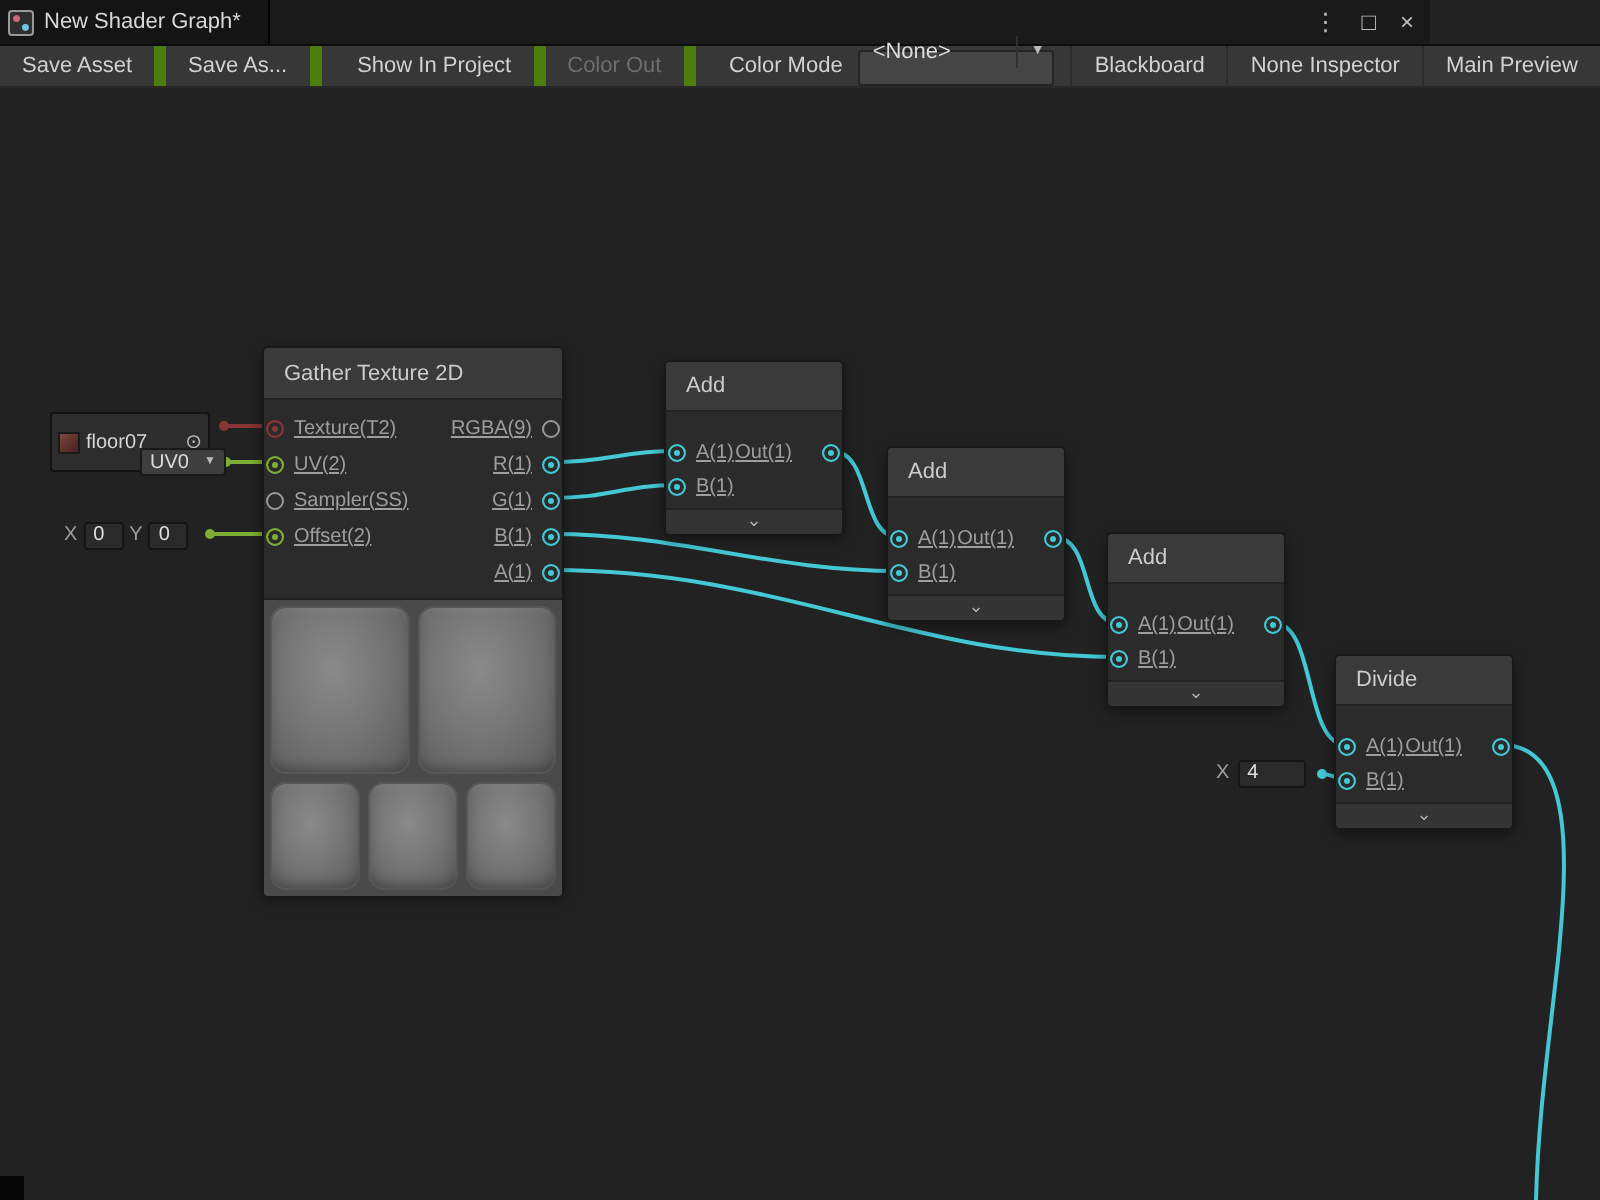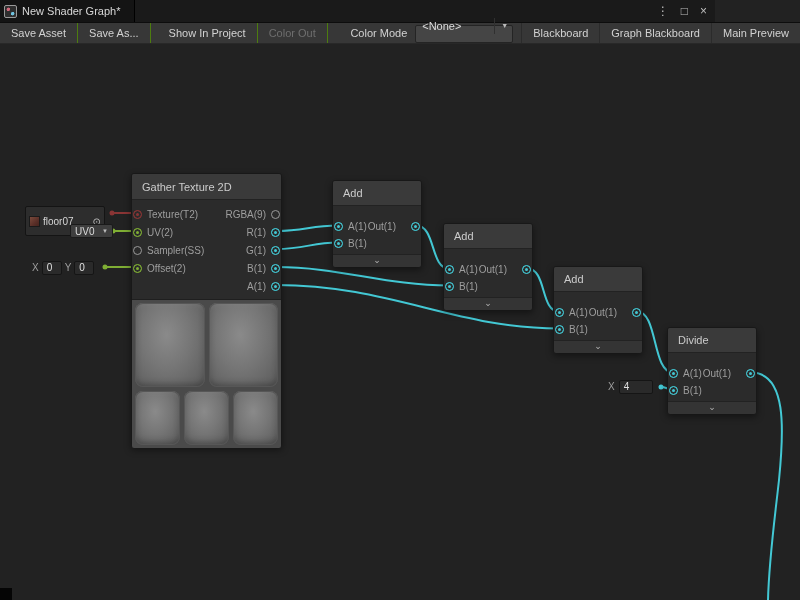--- a/index.html
+++ b/index.html
@@ -28,21 +28,21 @@
   .tab-title { color:#d8d8d8; white-space:nowrap; }
   .win-controls { margin-left:auto; display:flex; align-items:center; gap:12px; padding-right:8px; color:#bdbdbd; font-size:12px; }
   .win-controls span { cursor:default; }
 
   
   .toolbar {
     position:absolute; top:22px; left:0; width:800px; height:22px;
     background:#373737; border-top:1px solid #0d0d0d; border-bottom:1px solid #282828;
     display:flex; align-items:stretch; z-index:5; color:#d2d2d2;
   }
-  .tb-btn { padding:0 11px; line-height:20px; border-right:1px solid #4d7c0f; white-space:nowrap; }
+  .tb-btn { padding:0 11px; line-height:20px; border-right:6px solid #4d7c0f; white-space:nowrap; }
   .tb-btn.gap-after { margin-right:7px; }
   .tb-btn.disabled { color:#6e6e6e; }
   .tb-label { padding:0 8px 0 14px; line-height:20px; margin-left:auto; white-space:nowrap; }
   .tb-dropdown {
     margin:2px 8px 2px 0; width:98px; background:#454545; border:1px solid #242424;
     border-radius:2px; display:flex; align-items:center; padding:0 4px 16px 6px; color:#dcdcdc;
   }
   .tb-dropdown .caret { margin-left:auto; font-size:7px; color:#bbb; padding-left:6px; border-left:1px solid #303030; line-height:16px; }
   .tb-right { display:flex; align-items:stretch; }
   .tb-right .tb-btn { border-left:1px solid #2b2b2b; border-right:none; }
@@ -53,21 +53,21 @@
 
   
   .node {
     position:absolute; z-index:2; background:#2b2b2b; border:1px solid #181818;
     border-radius:3px; box-shadow:0 3px 7px rgba(0,0,0,.45);
   }
   .node-header {
     height:25px; line-height:25px; padding:0 10px; background:#3a3a3a;
     color:#cccccc; border-bottom:1px solid #222; border-radius:2px 2px 0 0; white-space:nowrap;
   }
-  .plabel { font-size:10px; color:#9e9e9e; white-space:nowrap; }
+  .plabel { font-size:10px; color:#9e9e9e; white-space:nowrap;text-decoration:underline; }
   .port {
     width:9px; height:9px; border-radius:50%; flex:0 0 9px;
     border:1px solid #9a9a9a; background:#2b2b2b;
   }
   .port.on { border-color:currentColor; background:currentColor; box-shadow:inset 0 0 0 2px #2b2b2b; }
   .c-cyan { color:#43c8d4; } .c-green { color:#7fae34; } .c-red { color:#8a3535; }
 
   
   .gather { left:131px; top:173px; width:151px; height:274px; }
   .gather .node-header { height:26px; line-height:26px; }
@@ -143,21 +143,21 @@
   <div class="tb-btn gap-after">Save As...</div>
   <div class="tb-btn">Show In Project</div>
   <div class="tb-btn disabled">Color Out</div>
   <div class="tb-label">Color Mode</div>
   <div class="tb-dropdown">
     <span>&lt;None&gt;</span>
     <span class="caret">▼</span>
   </div>
   <div class="tb-right">
     <div class="tb-btn">Blackboard</div>
-    <div class="tb-btn">Graph Blackboard</div>
+    <div class="tb-btn">None Inspector</div>
     <div class="tb-btn">Main Preview</div>
   </div>
 </div>
 
 <svg class="wires">
 
   <path d="M112,213 C122,213 127,213 137,213" stroke="#8a3535"></path>
   <circle cx="112" cy="213" r="2.5" fill="#8a3535"></circle>
   <path d="M113,231 C123,231 127,231 137,231" stroke="#7fae34"></path>
   <circle cx="113" cy="231" r="2.5" fill="#7fae34"></circle>

